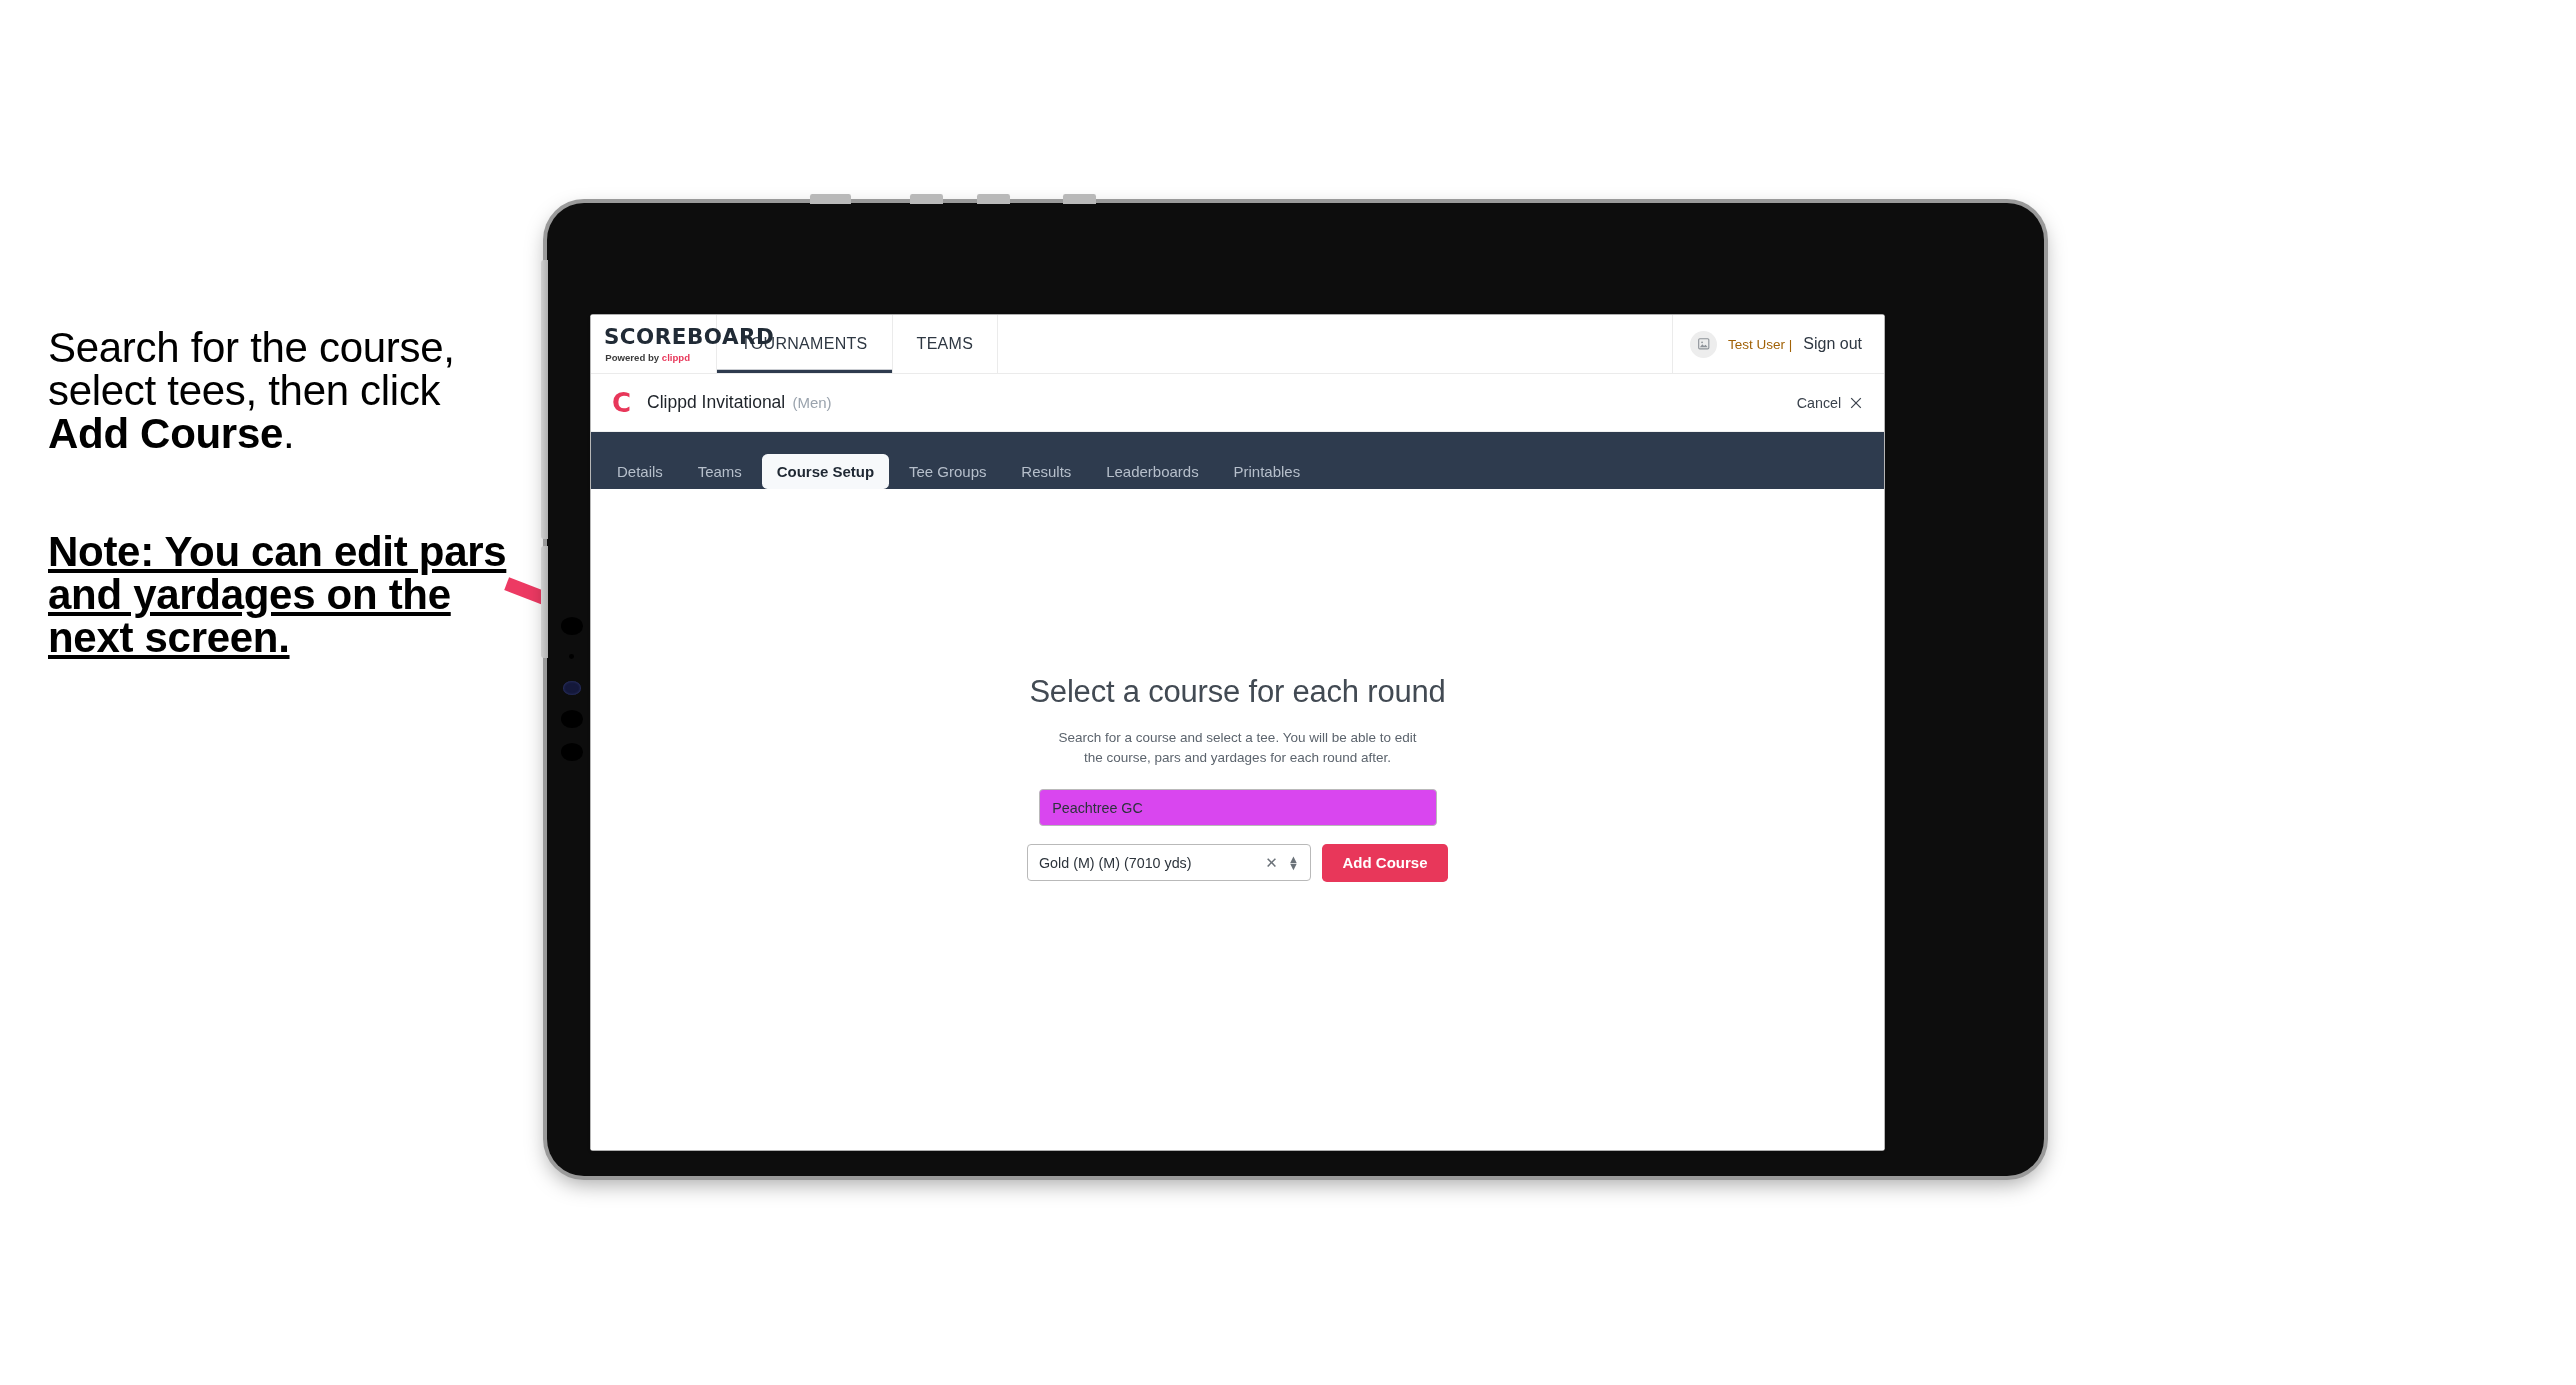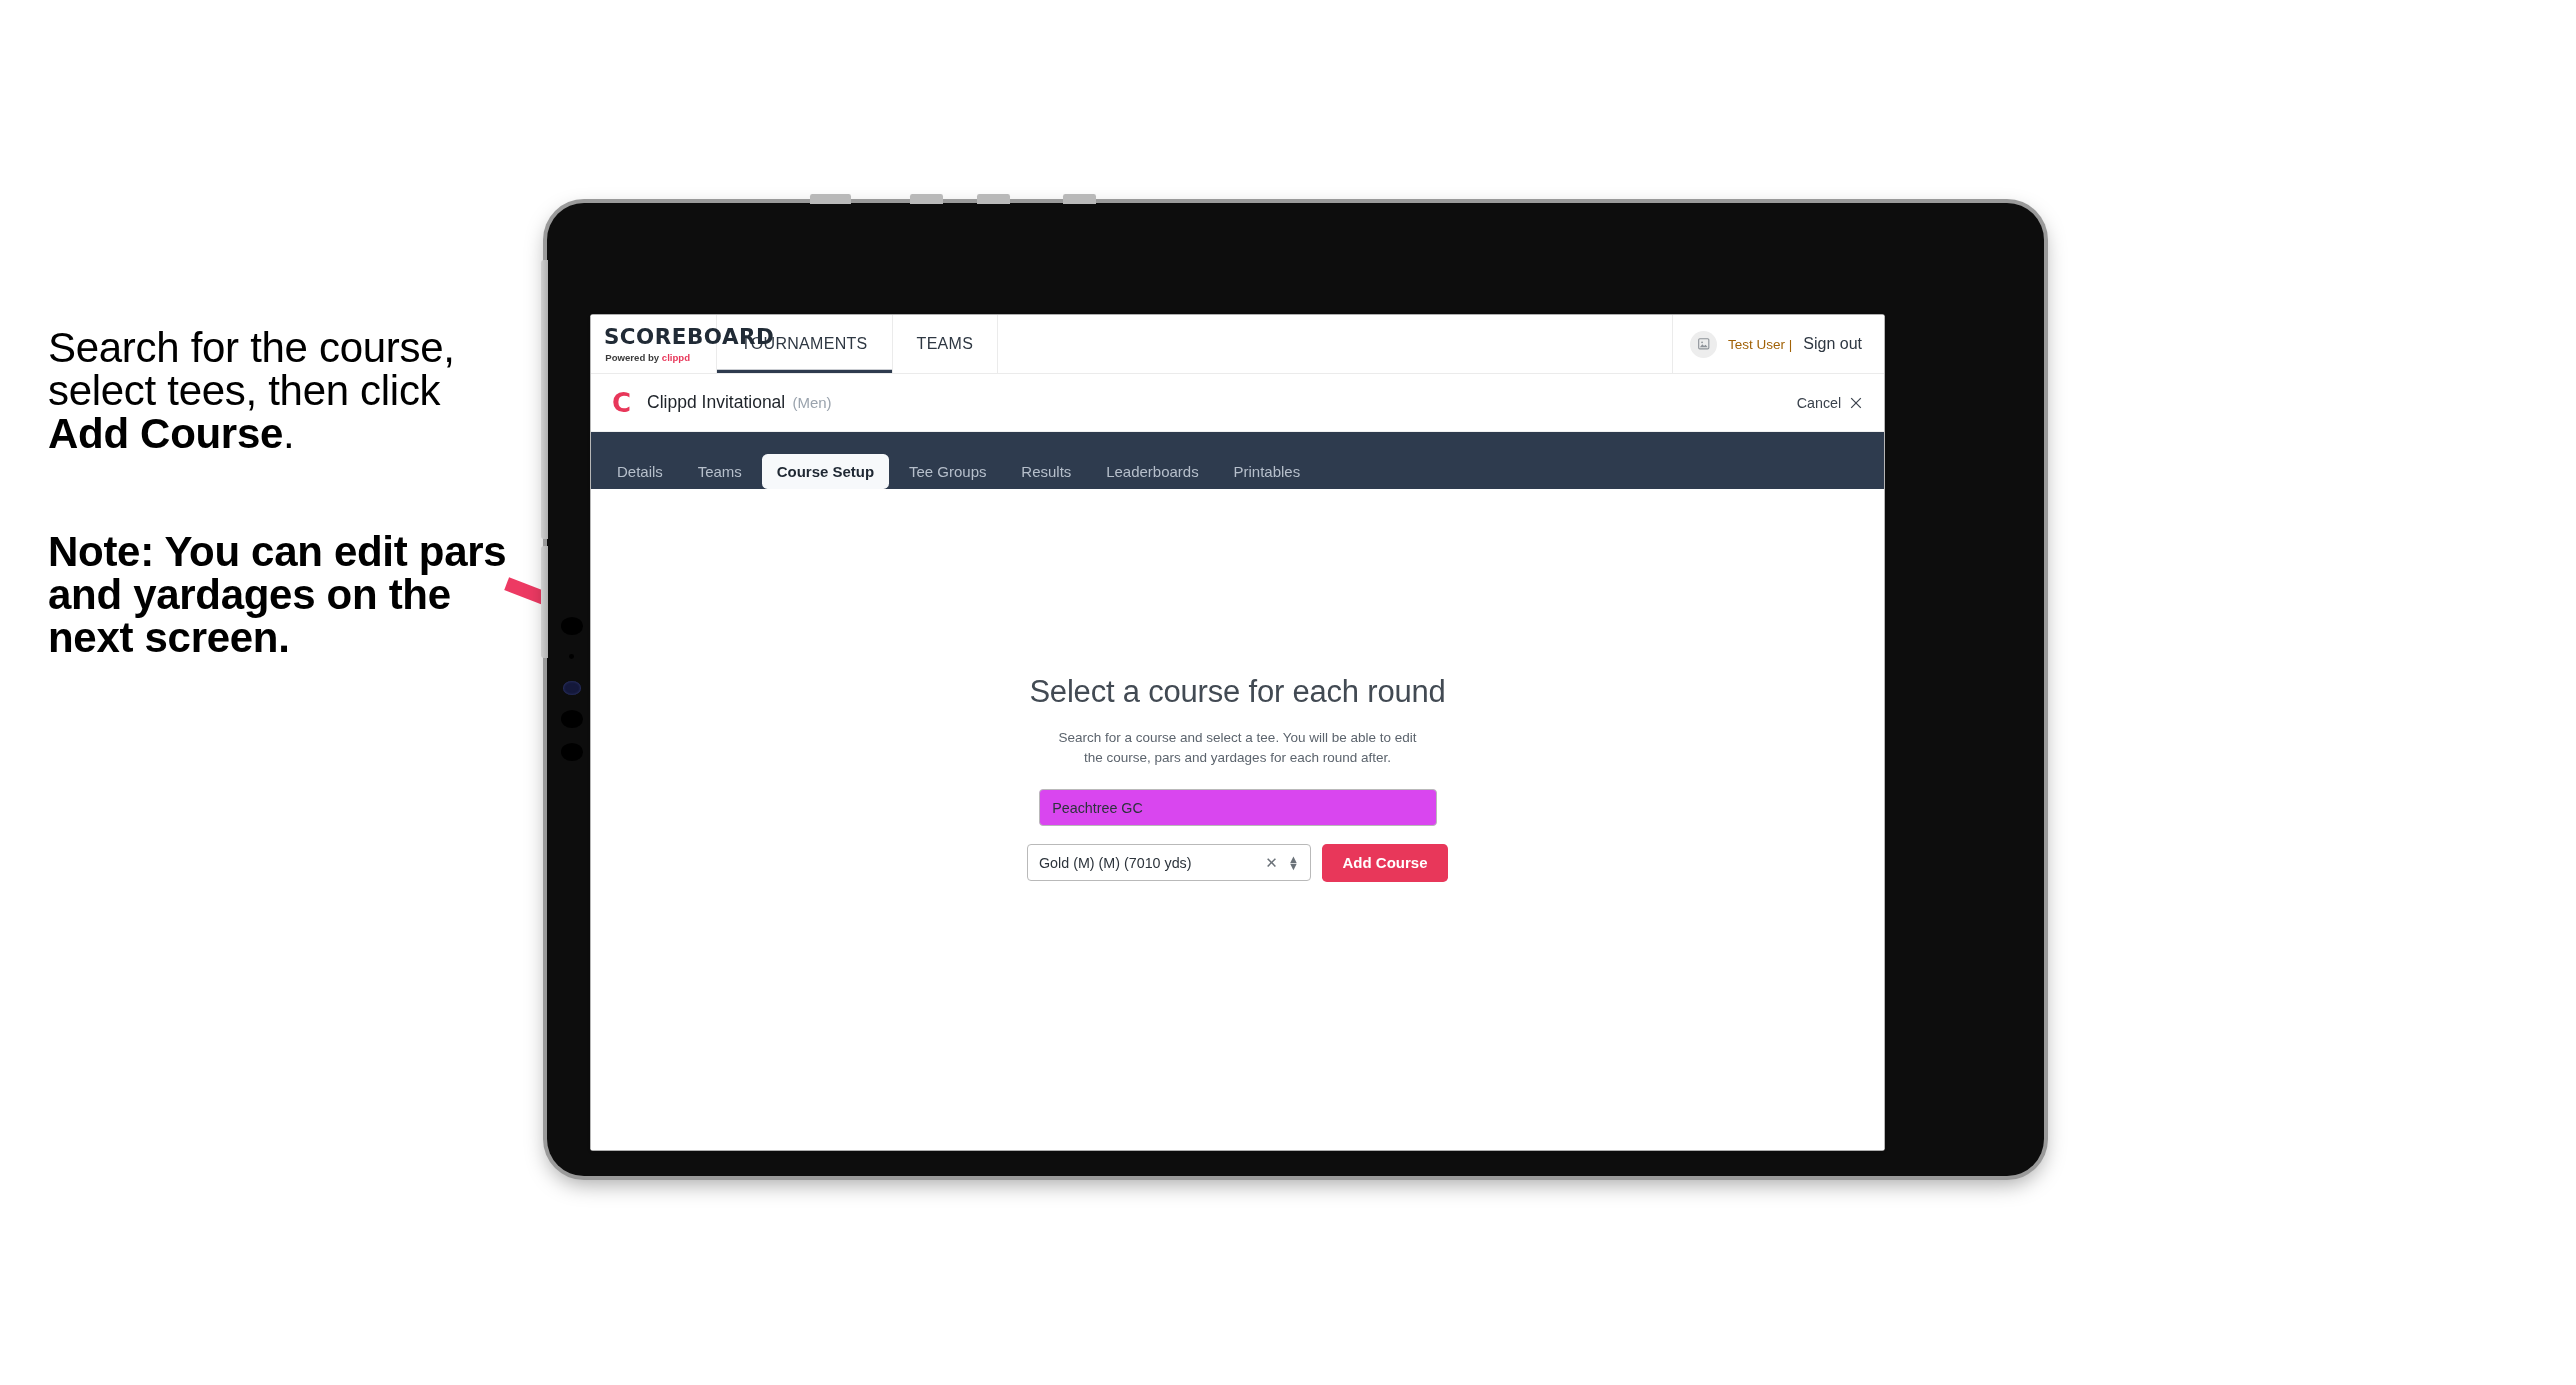--- a/index.html
+++ b/index.html
@@ -18,21 +18,21 @@
     width: 478px;
     color: #000000;
   }
   .annotation p {
     font-size: 42px;
     line-height: 1.02;
     letter-spacing: -0.3px;
   }
   .annotation .para1 { font-weight: 400; }
   .annotation .para1 b { font-weight: 700; }
-  .annotation .para2 { font-weight: 700; margin-top: 76px; }
+  .annotation .para2 { font-weight: 700; margin-top: 76px; text-decoration: underline; }
 
   
   .arrow-svg {
     position: absolute;
     left: 478px; top: 558px;
     width: 589px; height: 255px;
     pointer-events: none;
   }
 
   

